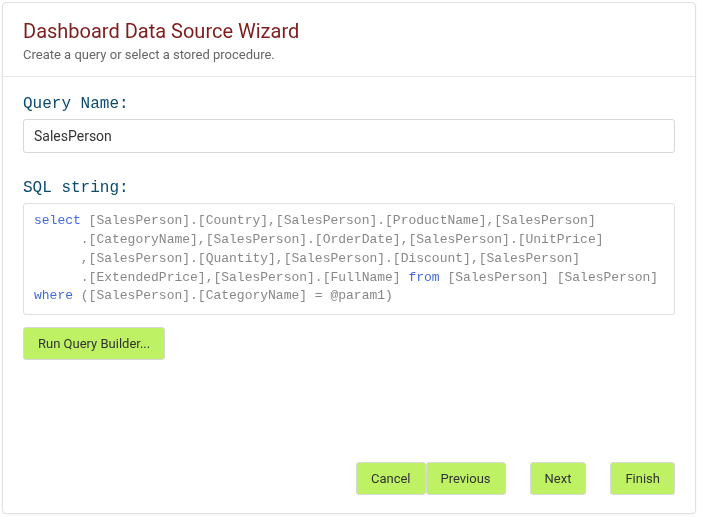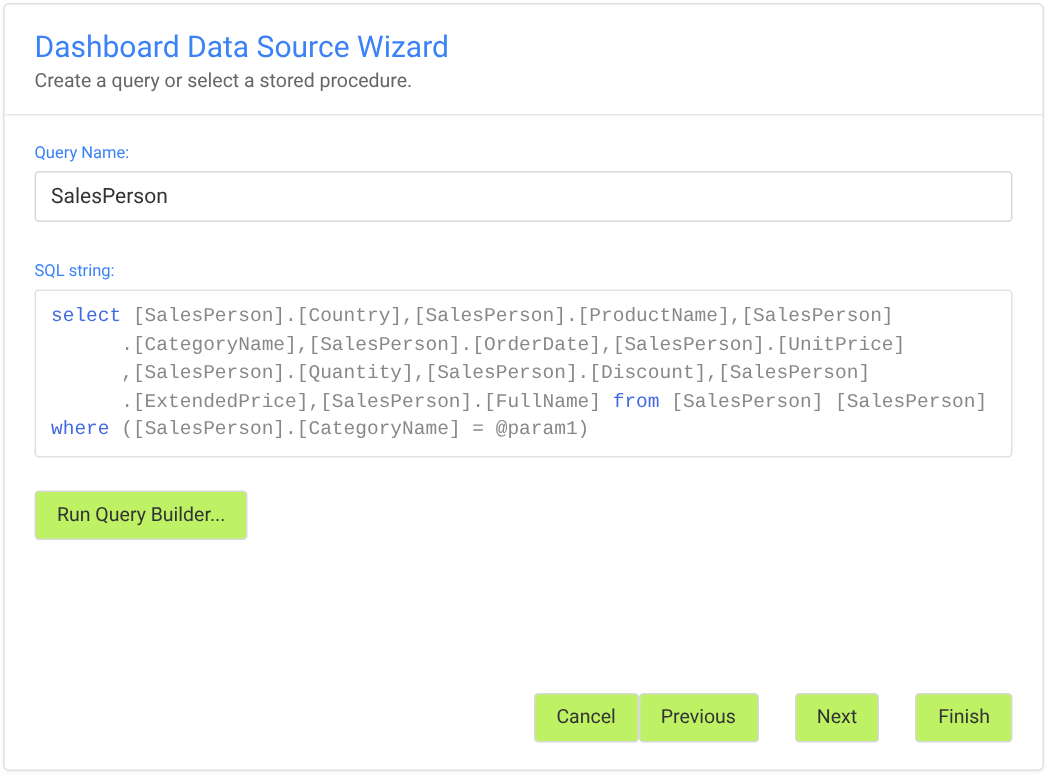--- a/index.html
+++ b/index.html
@@ -25,21 +25,21 @@
       flex-direction: column;
       background: #fff;
     }
     .wizard-header {
       padding: 16px 20px 14px 20px;
       border-bottom: 1px solid #e8e8e8;
     }
     .wizard-title {
       font-size: 20px;
       font-weight: 400;
-      color: #3b82f6;
+      color: #7f1d1d;
       margin-bottom: 4px;
     }
     .wizard-subtitle {
       font-size: 13px;
       color: #666;
     }
     .wizard-body {
       flex: 1;
       padding: 18px 20px;
       overflow: auto;
@@ -74,44 +74,45 @@
       display: none;
     }
     .radio-circle.selected .radio-dot {
       display: block;
     }
     .radio-label {
       font-size: 14px;
       color: #333;
     }
     .field-label {
-      font-size: 11px;
-      color: #3b82f6;
+      font-size: 16px;
+      color: #0c4a6e;
       margin-bottom: 6px;
+      font-family: Liberation Mono, monospace;
     }
     .text-input {
       width: 100%;
       padding: 8px 10px;
       font-size: 14px;
       border: 1px solid #d8d8d8;
       border-radius: 3px;
       color: #333;
       font-family: inherit;
       margin-bottom: 26px;
     }
     .sql-container {
       width: 100%;
       border: 1px solid #e0e0e0;
       border-radius: 3px;
       padding: 8px 10px;
       font-family: 'Consolas', 'Courier New', monospace;
       font-size: 13px;
       color: #888;
       line-height: 1.45;
-      margin-bottom: 22px;
+      margin-bottom: 12px;
       white-space: pre-wrap;
     }
     .sql-kw { color: #4169e1; }
     .button {
       background: #bef264;
       border: 1px solid #d8d8d8;
       border-radius: 3px;
       padding: 8px 14px;
       font-size: 13px;
       color: #333;

